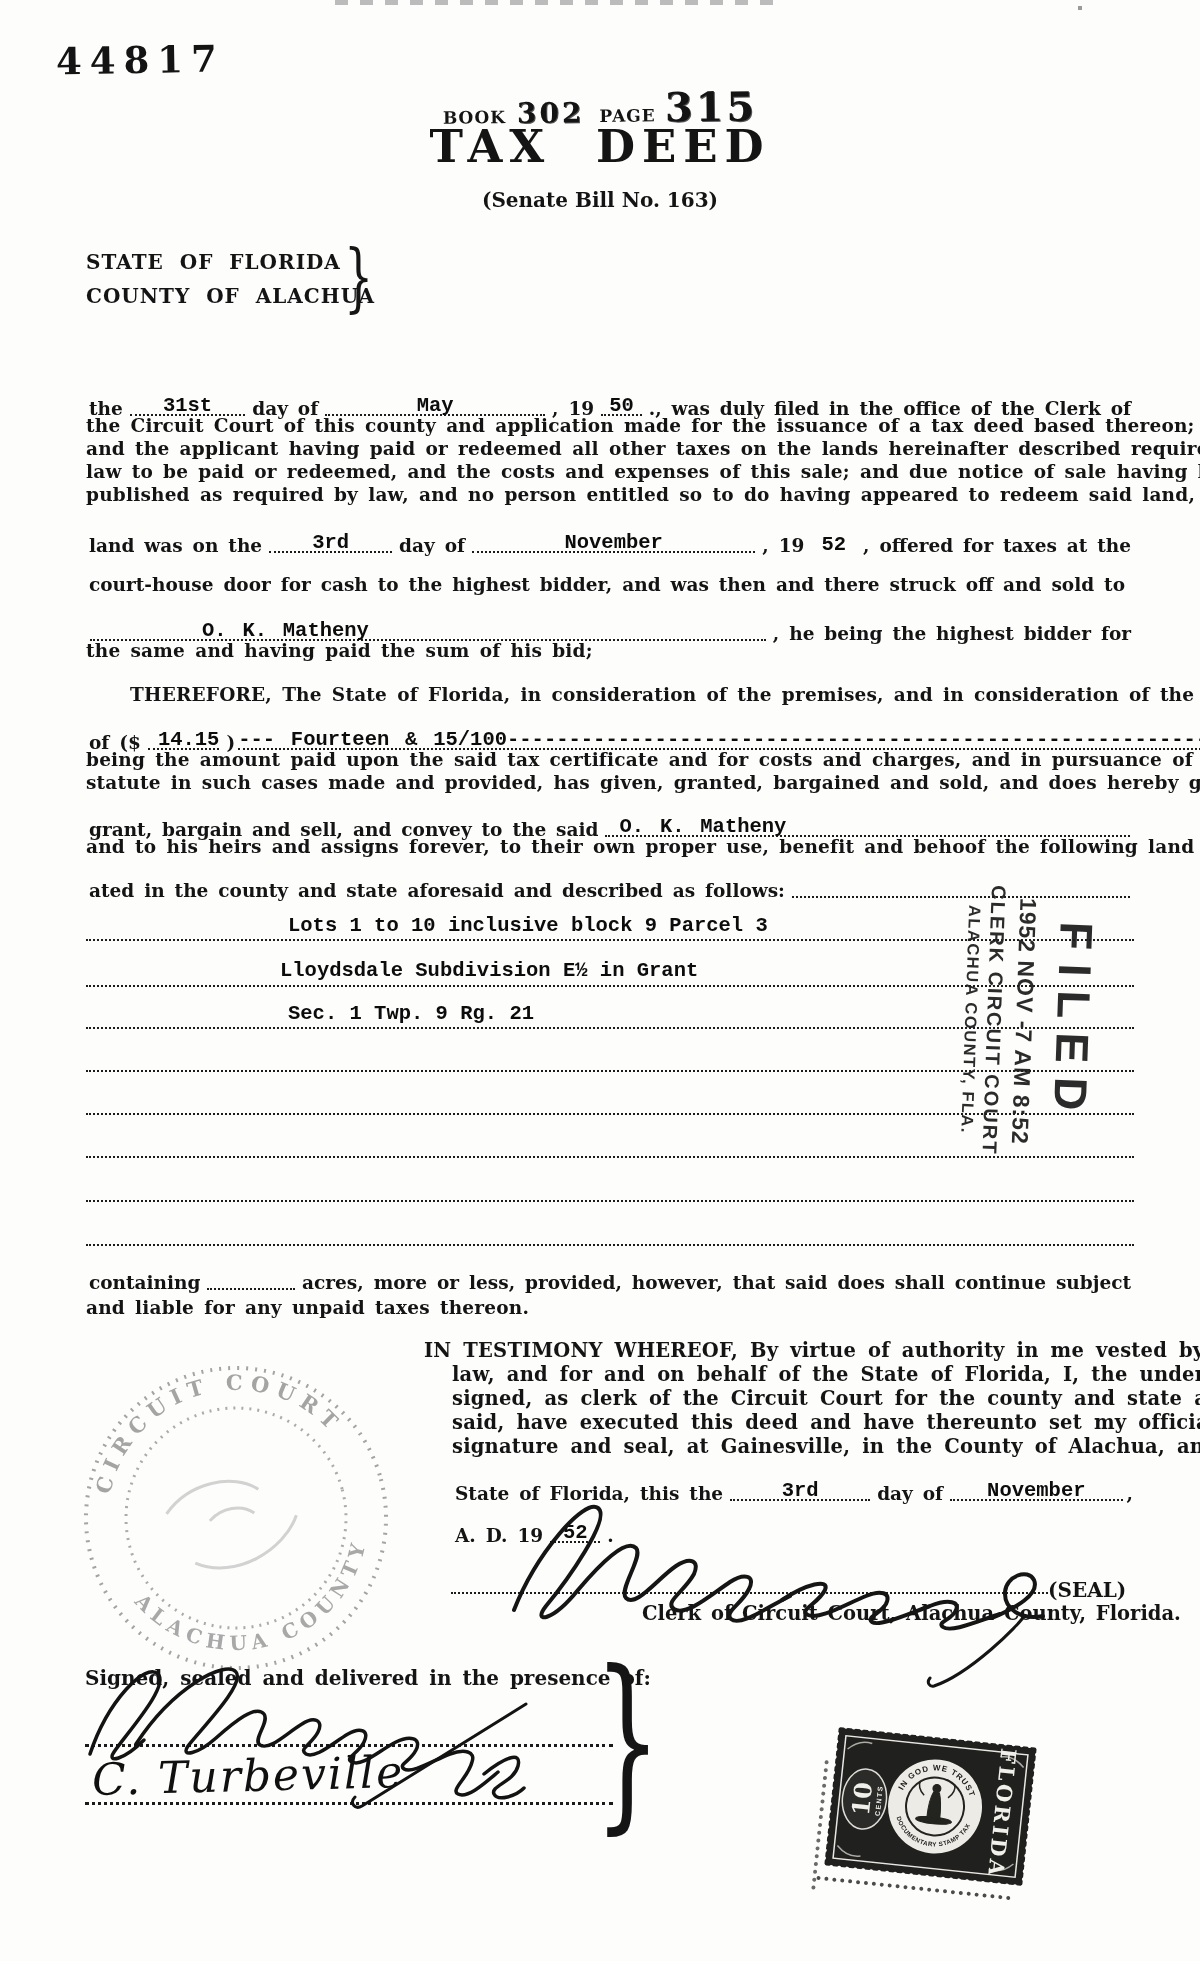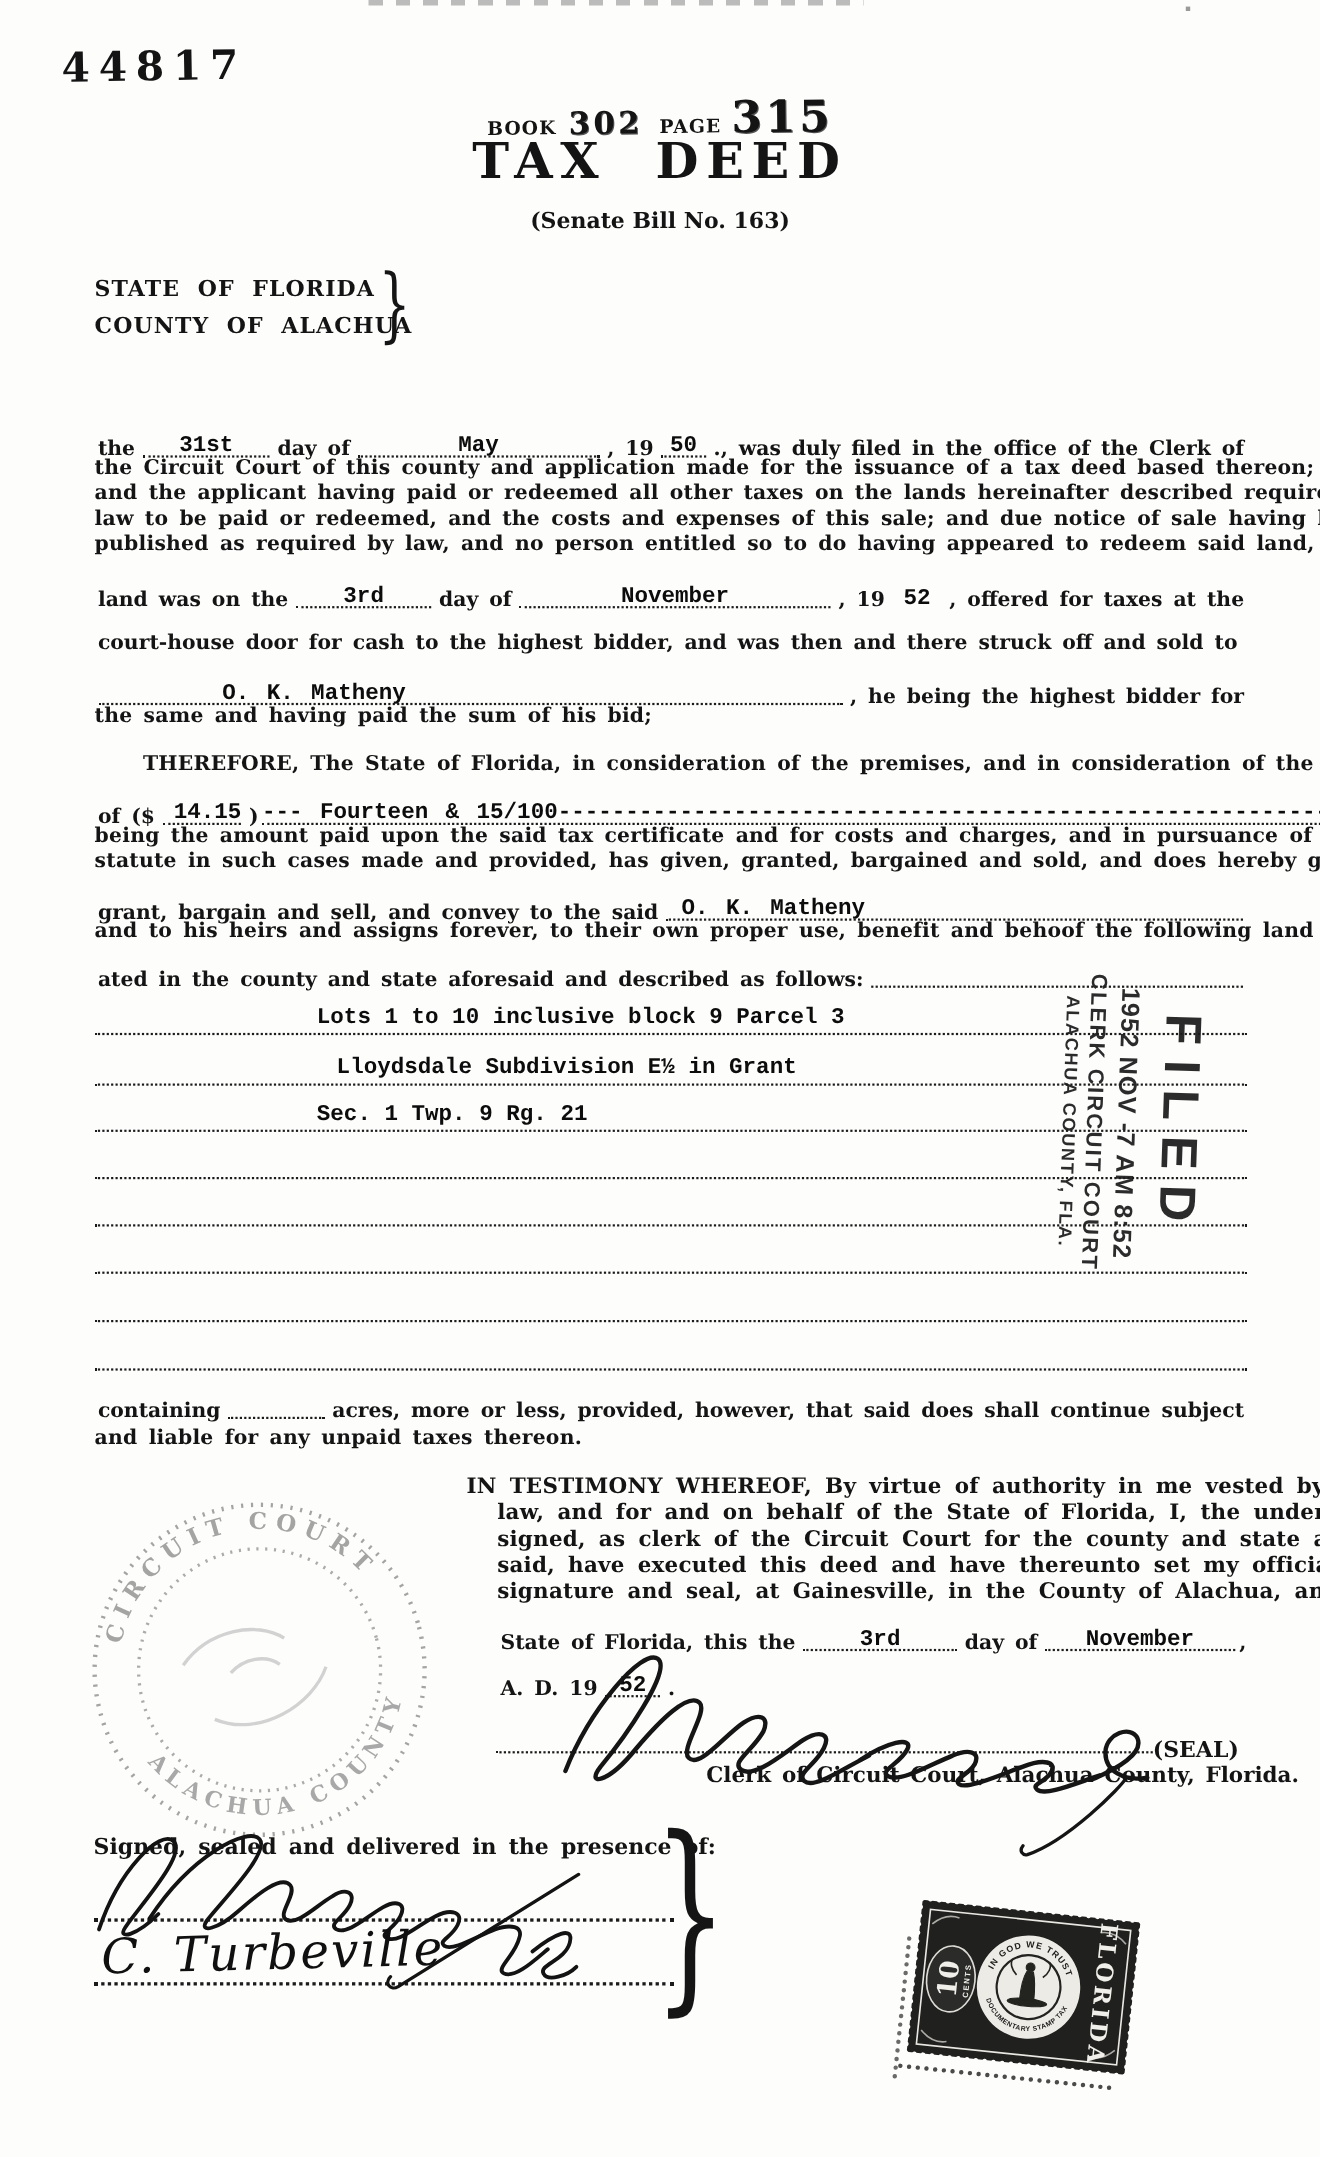--- a/index.html
+++ b/index.html
@@ -138,21 +138,21 @@
   <div class="dline" style="top:939px;"></div>
   <div class="dline" style="top:985px;"></div>
   <div class="dline" style="top:1027px;"></div>
   <div class="dline" style="top:1070px;"></div>
   <div class="dline" style="top:1113px;"></div>
   <div class="dline" style="top:1156px;"></div>
   <div class="dline" style="top:1200px;"></div>
   <div class="dline" style="top:1244px;"></div>
 
   <div class="typedline" style="left:288px;top:914px;">Lots 1 to 10 inclusive block 9 Parcel 3</div>
-  <div class="typedline" style="left:306px;top:959px;">Lloydsdale Subdivision E½ in Grant</div>
+  <div class="typedline" style="left:280px;top:959px;">Lloydsdale Subdivision E½ in Grant</div>
   <div class="typedline" style="left:288px;top:1002px;">Sec. 1 Twp. 9 Rg. 21</div>
 
   <div id="filed-stamp" class="stamp-ink">
     <div class="f1">FILED</div>
     <div class="f2">1952 NOV -7 AM 8:52</div>
     <div class="f3">CLERK CIRCUIT COURT</div>
     <div class="f4">ALACHUA COUNTY, FLA.</div>
   </div>
 
   <div class="row" style="left:86px;top:1272px;width:1048px;">

